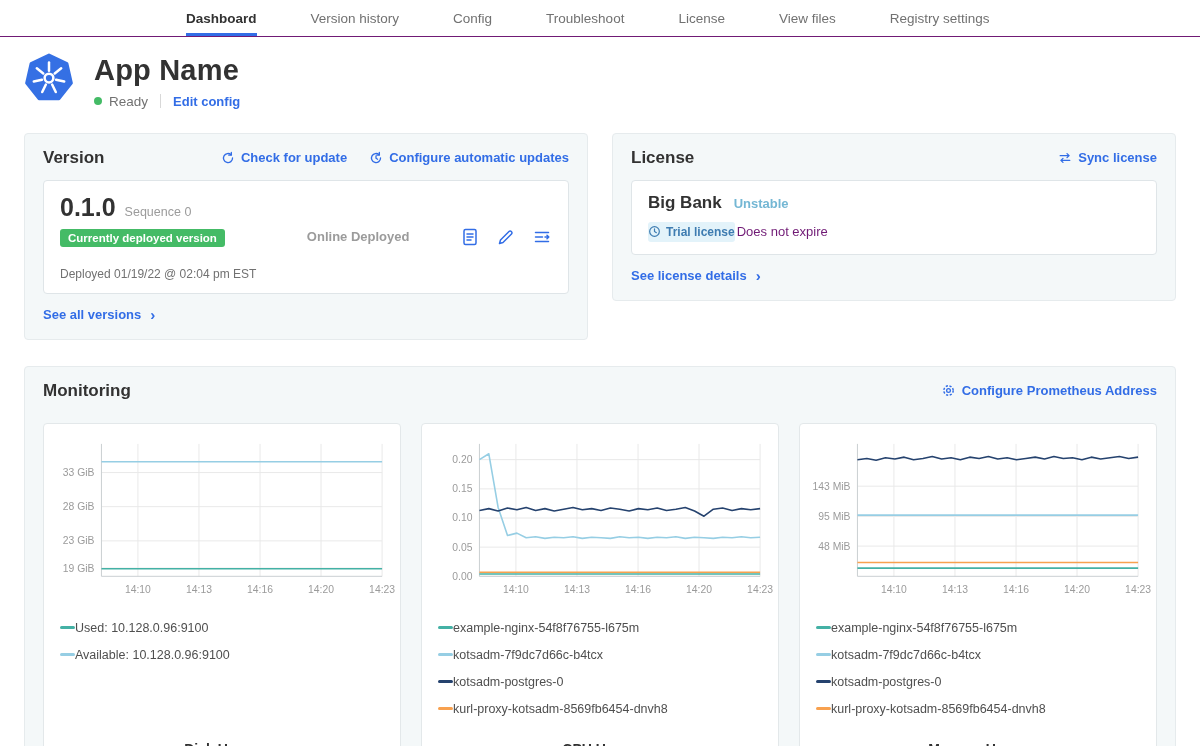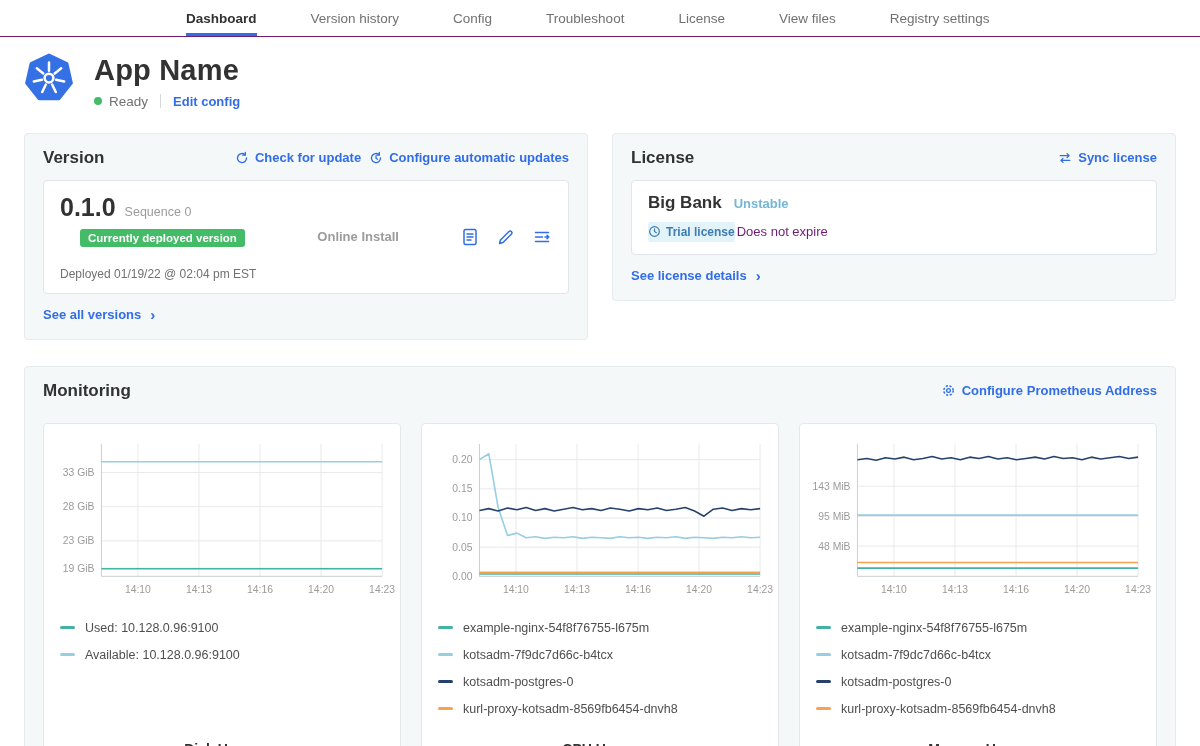--- a/index.html
+++ b/index.html
@@ -22,29 +22,29 @@
   .link { color:#326de6; font-weight:700; font-size:13px; cursor:pointer; text-decoration:none;
           display:inline-flex; align-items:center; gap:6px; white-space:nowrap; }
   .link svg { flex:0 0 auto; }
   .chev { font-size:15px; font-weight:700; margin-left:3px; line-height:1; }
 
   
   .cards-row { display:flex; gap:24px; padding:0 24px; margin-top:20px; align-items:flex-start; }
   .card { background:#f4f8f9; border:1px solid #e6ebed; border-radius:4px; padding:14px 18px 16px; flex:1 1 0; }
   .card-head { display:flex; justify-content:space-between; align-items:center; margin-bottom:12px; }
   .card-title { font-size:17px; font-weight:700; }
-  .head-links { display:flex; gap:8px; align-items:flex-start; }
+  .head-links { display:flex; gap:22px; align-items:flex-start; }
   .white-box { background:#fff; border:1px solid #dfe5e8; border-radius:4px; padding:12px 16px; }
 
   .version-box { display:flex; align-items:center; justify-content:space-between; }
   .v-row1 { display:flex; align-items:baseline; }
   .v-number { font-size:25px; font-weight:700; }
   .v-seq { font-size:12.5px; color:#9b9b9b; margin-left:9px; }
   .v-badge { display:inline-block; margin-top:7px; background:#44bb66; color:#fff; font-size:11.5px;
-             font-weight:600; padding:3px 8px; border-radius:3px;margin-left:20px; }
+             font-weight:600; padding:3px 8px; border-radius:3px; }
   .v-deployed { margin-top:20px; font-size:12px; color:#717171; }
   .v-install { font-size:13px; font-weight:600; color:#9b9b9b; }
   .v-icons { display:flex; gap:16px; align-items:center; }
   .icon-btn { cursor:pointer; display:flex; }
   .see-link { margin-top:13px; display:inline-flex; }
 
   .lic-row1 { display:flex; align-items:baseline; }
   .lic-name { font-size:17px; font-weight:700; }
   .lic-channel { font-size:13px; font-weight:600; color:#74b7d4; margin-left:12px; }
   .lic-row2 { display:flex; align-items:center; margin-top:9px; }
@@ -55,21 +55,21 @@
   
   .monitoring { margin:26px 24px 16px; background:#f4f8f9; border:1px solid #e6ebed; border-radius:4px;
                 padding:14px 18px 18px; }
   .mon-head { display:flex; justify-content:space-between; align-items:center; margin-bottom:22px; }
   .charts-row { display:flex; gap:20px; }
   .chart-card { flex:1 1 0; background:#fff; border:1px solid #e3e8ea; border-radius:4px;
                 padding:12px 10px 14px; display:flex; flex-direction:column; }
   .chart-svg { width:100%; display:block; overflow:visible; }
   .chart-svg text { font-size:10.5px; fill:#9b9b9b; font-family:"Liberation Sans", sans-serif; }
   .legend { list-style:none; margin:6px 0 0; padding:0 6px; }
-  .legend li { display:flex; align-items:center; gap:10px; font-size:12.5px; color:#4f4f4f; margin:13px 0; }
+  .legend li { display:flex; align-items:center; gap:0; font-size:12.5px; color:#4f4f4f; margin:13px 0; }
   .swatch { width:15px; height:3px; border-radius:2px; flex:0 0 auto; }
   .chart-title { margin-top:auto; padding-top:12px; text-align:center; font-size:14px; font-weight:700; }
 </style>
 </head>
 <body>
 
 <div class="page">
 
   <nav class="topnav">
     <span class="tab active">Dashboard</span>
@@ -134,21 +134,21 @@
 
       <div class="white-box version-box">
         <div>
           <div class="v-row1">
             <span class="v-number">0.1.0</span>
             <span class="v-seq">Sequence 0</span>
           </div>
           <span class="v-badge">Currently deployed version</span>
           <div class="v-deployed">Deployed 01/19/22 @ 02:04 pm EST</div>
         </div>
-        <span class="v-install">Online Install</span>
+        <span class="v-install">Online Deployed</span>
         <span class="v-icons">
           <span class="icon-btn">
             <svg width="20" height="20" viewBox="0 0 20 20">
               <rect x="4" y="2.5" width="12" height="15" rx="1.5" fill="none" stroke="#326de6" stroke-width="1.5"></rect>
               <path d="M7 7 h6 M7 10 h6 M7 13 h4" stroke="#326de6" stroke-width="1.5" stroke-linecap="round" fill="none"></path>
             </svg>
           </span>
           <span class="icon-btn">
             <svg width="20" height="20" viewBox="0 0 20 20">
               <path d="M3.5 16.5 L4.5 13 L13 4.5 a1.6 1.6 0 0 1 2.3 0 l0.2 0.2 a1.6 1.6 0 0 1 0 2.3 L7 15.5 Z" fill="none" stroke="#326de6" stroke-width="1.5" stroke-linejoin="round"></path>

